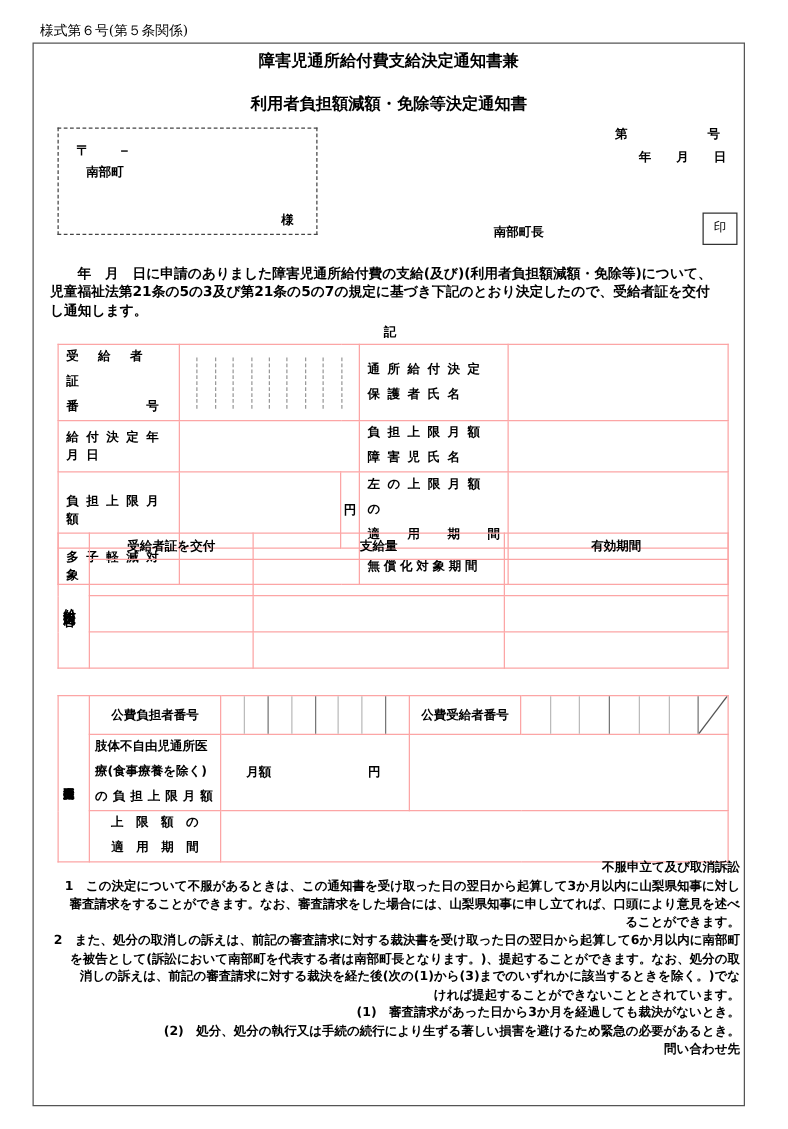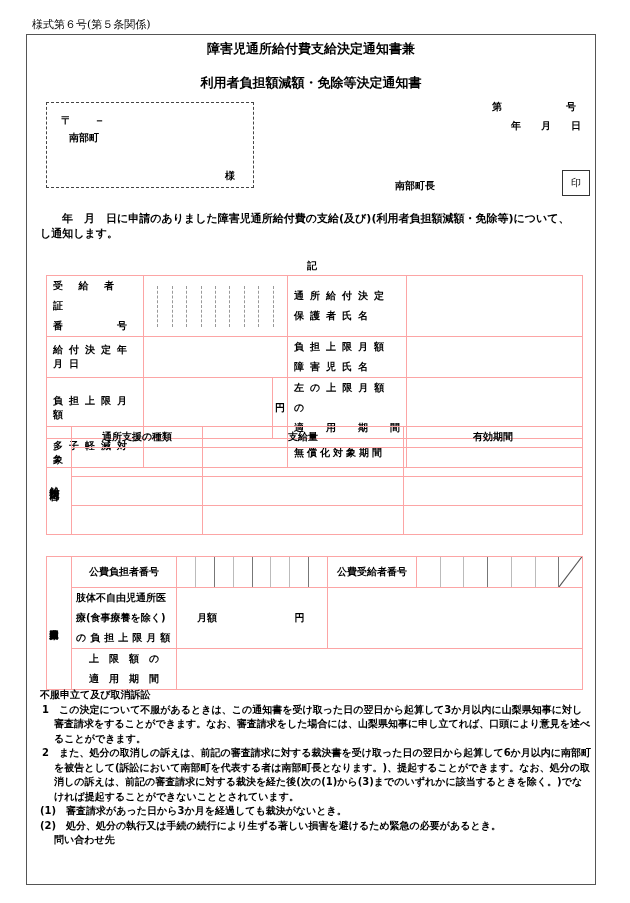--- a/index.html
+++ b/index.html
@@ -16,21 +16,21 @@
   .intro { left:40px; top:211px; width:548px; font-size:11px; line-height:15px; font-weight:bold; }
   .intro p { margin:0; }
   table { border-collapse:collapse; }
   td { border:1px solid #fca5a5; padding:0; font-size:10px; font-weight:bold; }
   .tbl1 { left:46px; top:275px; width:537px; }
   .lbl { letter-spacing:6px; padding-left:6px; }
   .tbl2 { left:46px; top:426px; width:537px; }
   .vert { writing-mode:vertical-rl; text-orientation:upright; text-align:center; letter-spacing:1px; }
   .tbl3 { left:46px; top:556px; width:537px; }
   .notes { left:40px; top:688px; width:552px; font-size:10px; line-height:14.5px; font-weight:bold; }
-  .notes p { margin:0; }
+  .notes p { margin:0;text-align:right; }
   .indent { padding-left:14px; }
   .hang { padding-left:14px; text-indent:-12px; }
 </style>
 </head>
 <body>
 
 <div class="abs form-code">様式第６号(第５条関係)</div>
 <div class="abs frame"></div>
 
 <div class="abs title" style="top:40px;">障害児通所給付費支給決定通知書兼</div>
@@ -43,20 +43,21 @@
 </div>
 
 <span class="abs t10 bold" style="left:492px;top:100px;">第</span>
 <span class="abs t10 bold" style="left:566px;top:100px;">号</span>
 <span class="abs t10 bold" style="left:511px;top:119px;white-space:pre;">年　　月　　日</span>
 <span class="abs t10 bold" style="left:395px;top:179px;">南部町長</span>
 <div class="abs seal">印</div>
 
 <div class="abs intro">
   <p style="white-space:pre;">　　年　月　日に申請のありました障害児通所給付費の支給(及び)(利用者負担額減額・免除等)について、</p>
+  <p>児童福祉法第21条の5の3及び第21条の5の7の規定に基づき下記のとおり決定したので、受給者証を交付</p>
   <p>し通知します。</p>
 </div>
 <span class="abs t10 bold" style="left:307px;top:259px;">記</span>
 
 <table class="abs tbl1">
   <tbody>
       <tr style="height:41px;">
     <td style="width:96px;line-height:20px;">
       <div class="lbl">受 給 者 証</div>
       <div class="lbl" style="white-space:pre;">番　　　号</div>
@@ -108,21 +109,21 @@
   </tr>
 </tbody>
   </table>
 
 <table class="abs tbl2">
   <tbody>
       <tr style="height:21px;">
     <td rowspan="4" style="width:24px;">
       <div class="vert">給付決定内容</div>
     </td>
-    <td style="width:130px;text-align:center;">通所支援の種類</td>
+    <td style="width:130px;text-align:center;">受給者証を交付</td>
     <td style="width:200px;text-align:center;">支給量</td>
     <td style="text-align:center;">有効期間</td>
   </tr>
   <tr style="height:29px;">
     <td></td>
     <td></td>
     <td></td>
   </tr>
   <tr style="height:29px;">
     <td></td>

